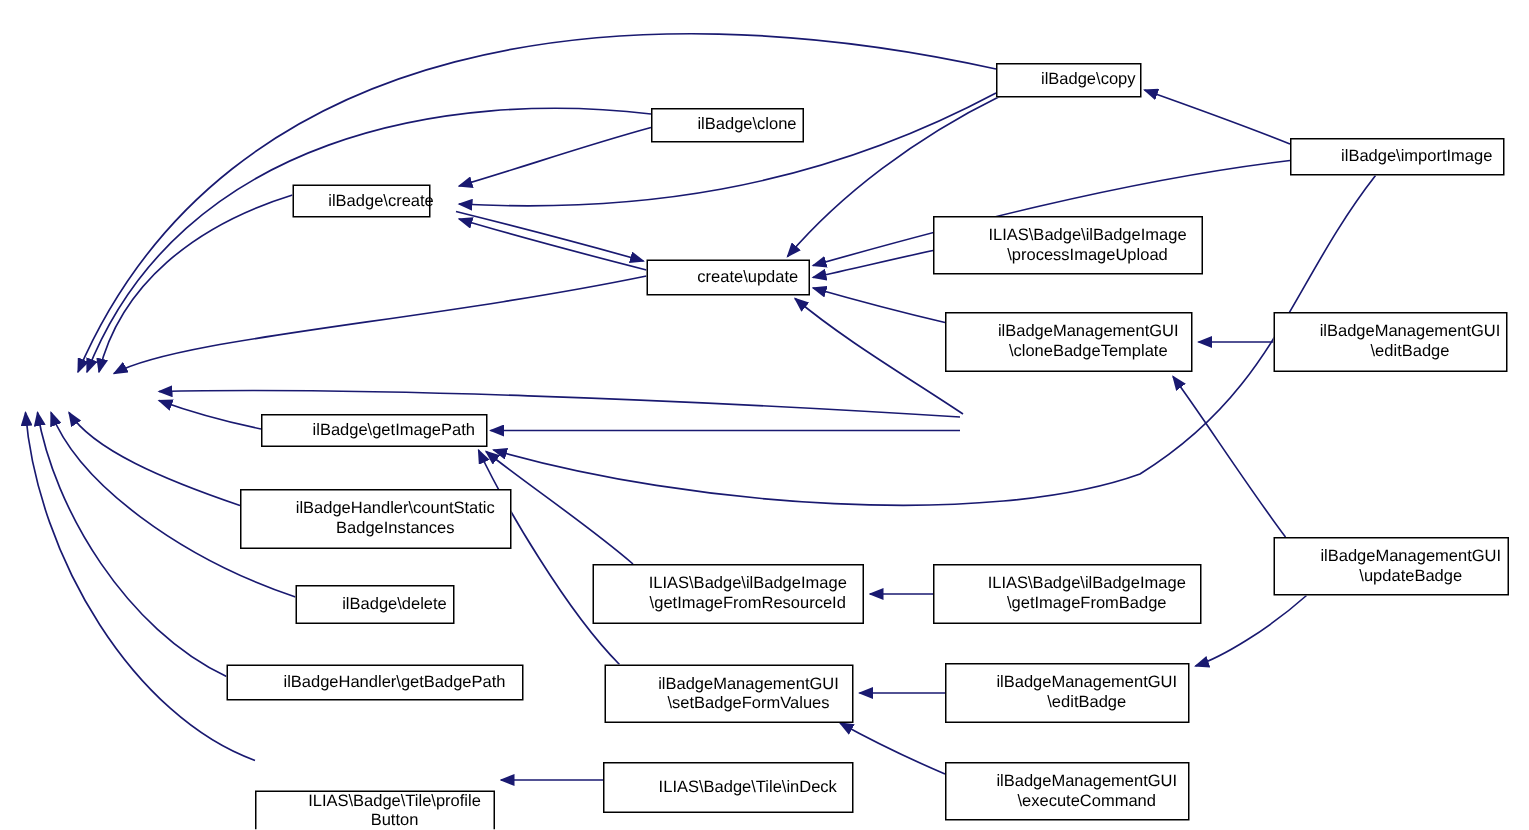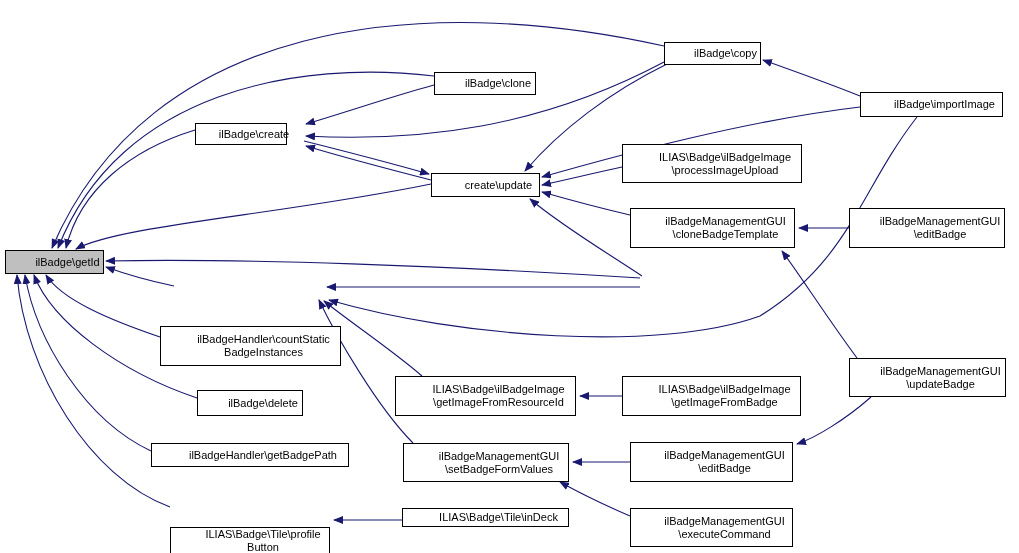--- a/index.html
+++ b/index.html
@@ -57,23 +57,20 @@
         <path d="M849,228 L799,228" class="edge" marker-end="url(#arrow)"></path>
         <path d="M857,358 C830,322 802,278 782,251" class="edge" marker-end="url(#arrow)"></path>
         <path d="M622,396 L580,396" class="edge" marker-end="url(#arrow)"></path>
         <path d="M630,462 L573,462" class="edge" marker-end="url(#arrow)"></path>
         <path d="M630,516 C602,504 578,492 560,482" class="edge" marker-end="url(#arrow)"></path>
         <path d="M871,397 C845,420 815,438 797,444" class="edge" marker-end="url(#arrow)"></path>
         <path d="M402,520 L334,520" class="edge" marker-end="url(#arrow)"></path>
       </g>
   </svg>
 
-  <div class="node focus" style="left:5px;top:250px;width:99px;height:24px">
-    <span>ilBadge\getId</span>
-  </div>
 
   <div class="node" style="left:434px;top:72px;width:102px;height:23px">
     <span>ilBadge\clone</span>
   </div>
 
   <div class="node" style="left:195px;top:123px;width:92px;height:22px">
     <span>ilBadge\create</span>
   </div>
 
   <div class="node" style="left:664px;top:42px;width:97px;height:23px">
@@ -96,41 +93,44 @@
   <div class="node" style="left:630px;top:208px;width:165px;height:40px">
     <span>ilBadgeManagementGUI</span>
     <span>\cloneBadgeTemplate</span>
   </div>
 
   <div class="node" style="left:849px;top:208px;width:156px;height:40px">
     <span>ilBadgeManagementGUI</span>
     <span>\editBadge</span>
   </div>
 
+  <div class="node" style="left:174px;top:276px;width:151px;height:22px">
+    <span>ilBadge\getImagePath</span>
+  </div>
 
 
   <div class="node" style="left:160px;top:326px;width:181px;height:40px">
     <span>ilBadgeHandler\countStatic</span>
     <span>BadgeInstances</span>
   </div>
 
   <div class="node" style="left:197px;top:390px;width:106px;height:26px">
     <span>ilBadge\delete</span>
   </div>
 
   <div class="node" style="left:151px;top:443px;width:198px;height:24px">
     <span>ilBadgeHandler\getBadgePath</span>
   </div>
 
   <div class="node" style="left:170px;top:527px;width:160px;height:28px">
     <span>ILIAS\Badge\Tile\profile</span>
     <span>Button</span>
   </div>
 
-  <div class="node" style="left:402px;top:508px;width:167px;height:19px">
+  <div class="node" style="left:402px;top:508px;width:167px;height:34px">
     <span>ILIAS\Badge\Tile\inDeck</span>
   </div>
 
   <div class="node" style="left:395px;top:376px;width:181px;height:40px">
     <span>ILIAS\Badge\ilBadgeImage</span>
     <span>\getImageFromResourceId</span>
   </div>
 
   <div class="node" style="left:622px;top:376px;width:179px;height:40px">
     <span>ILIAS\Badge\ilBadgeImage</span>

